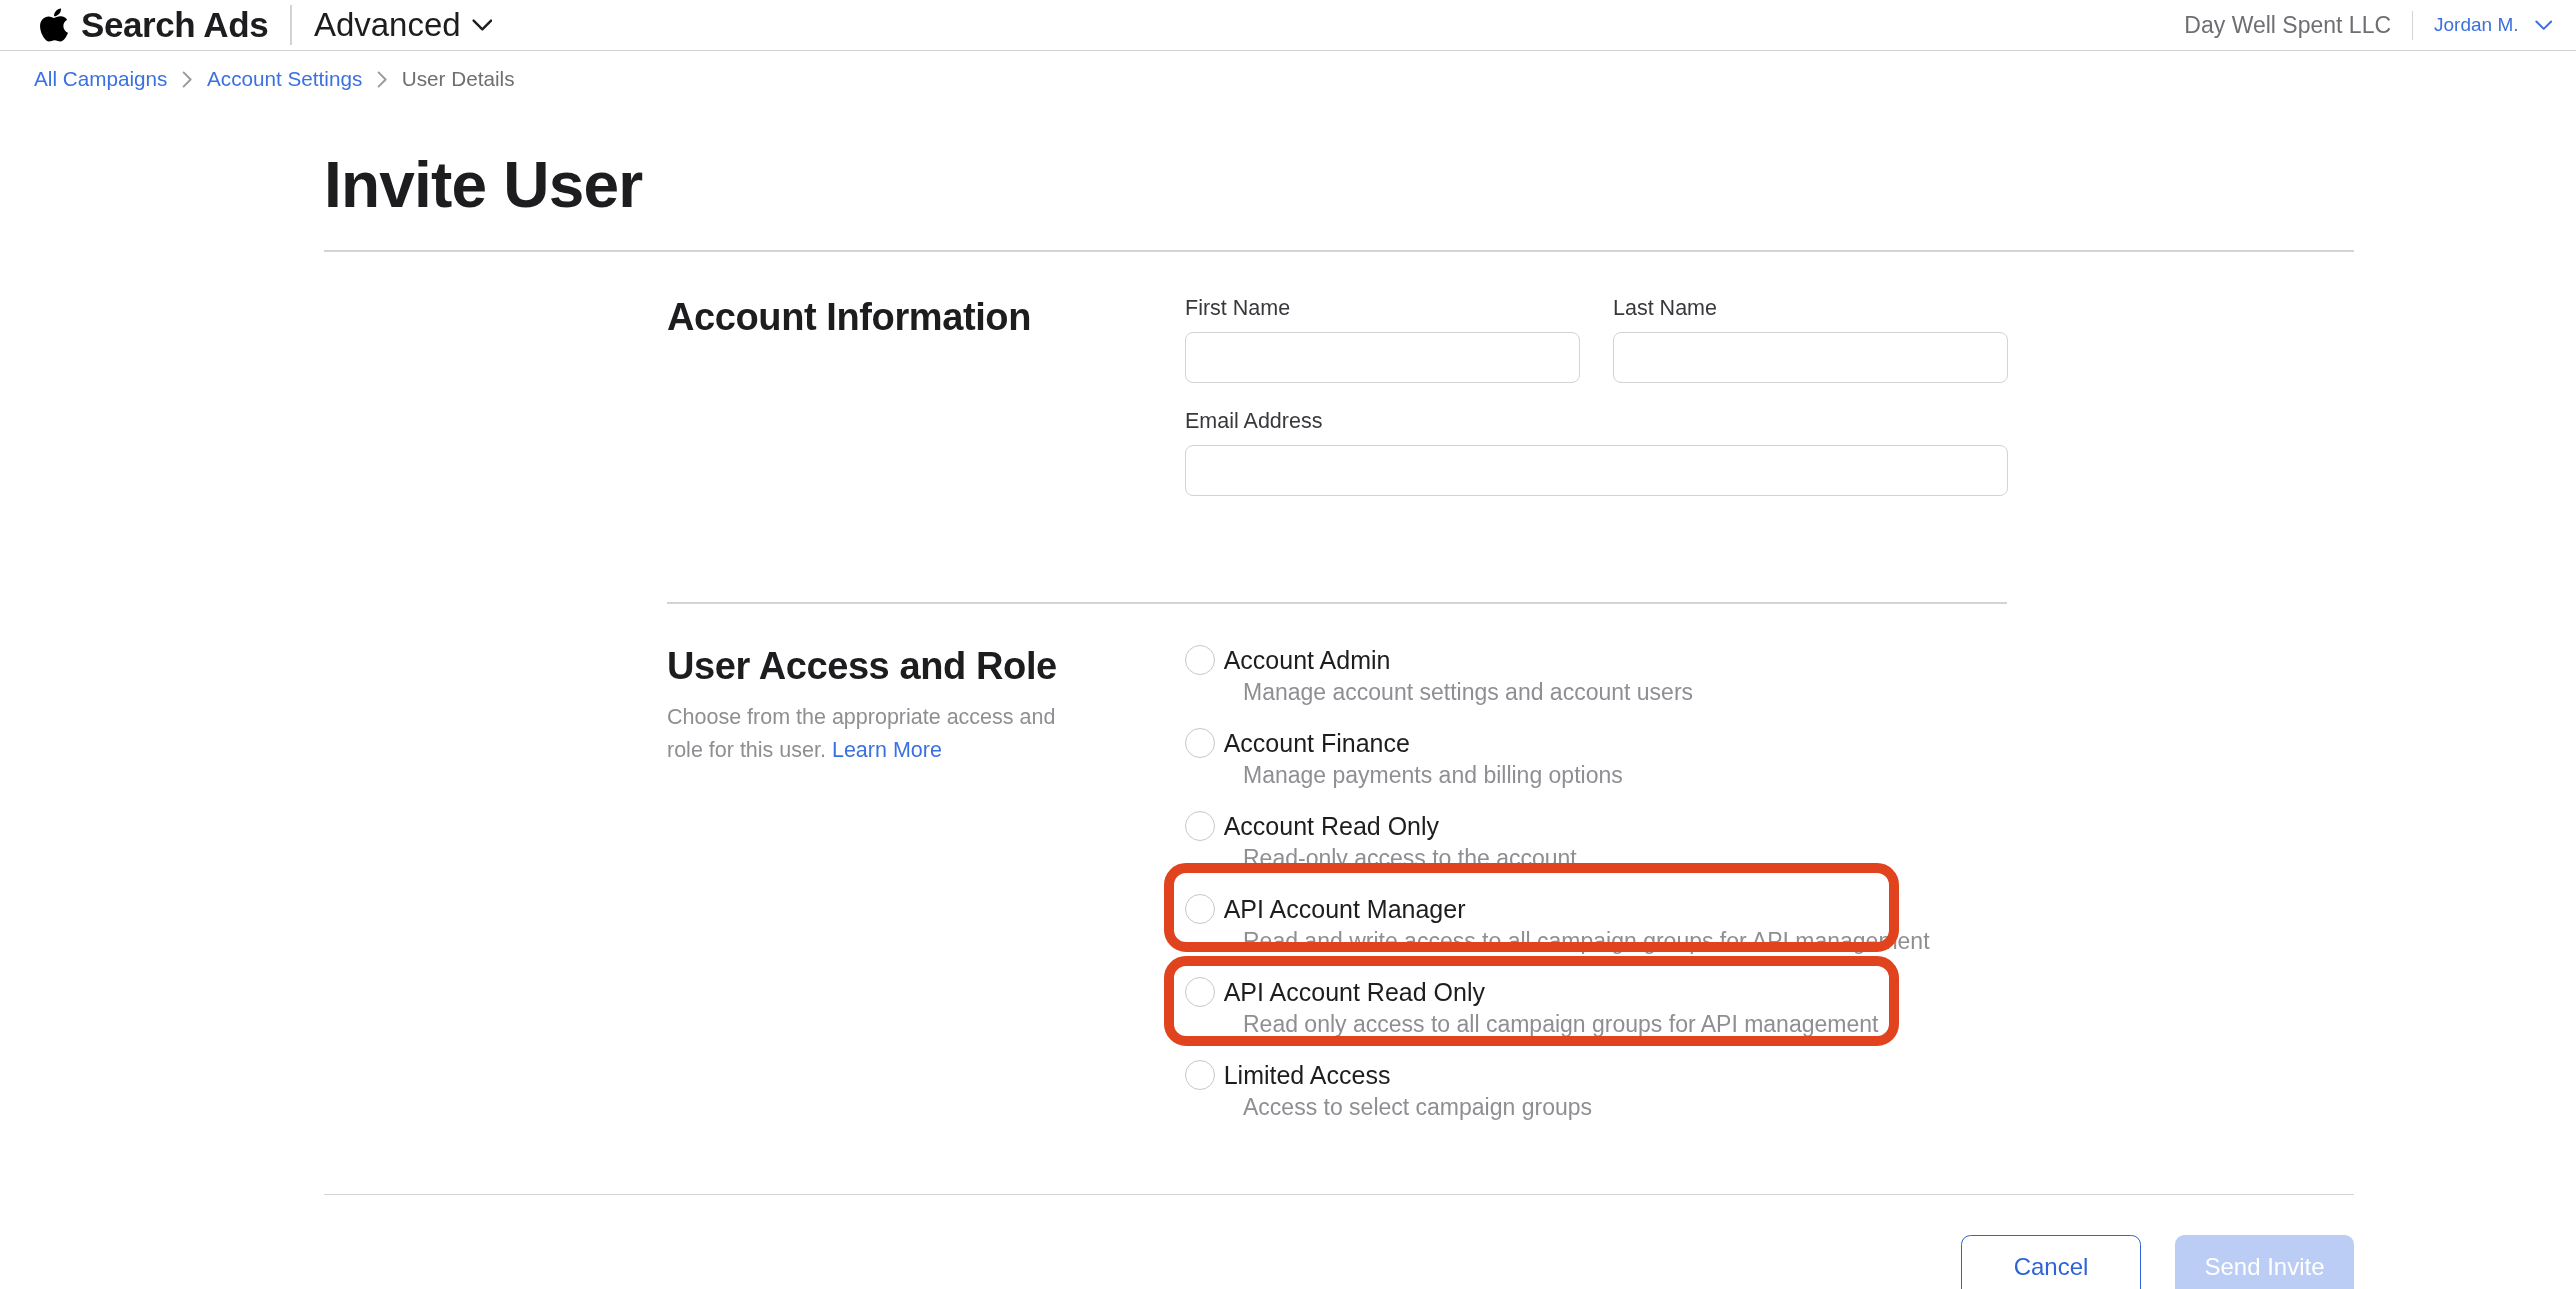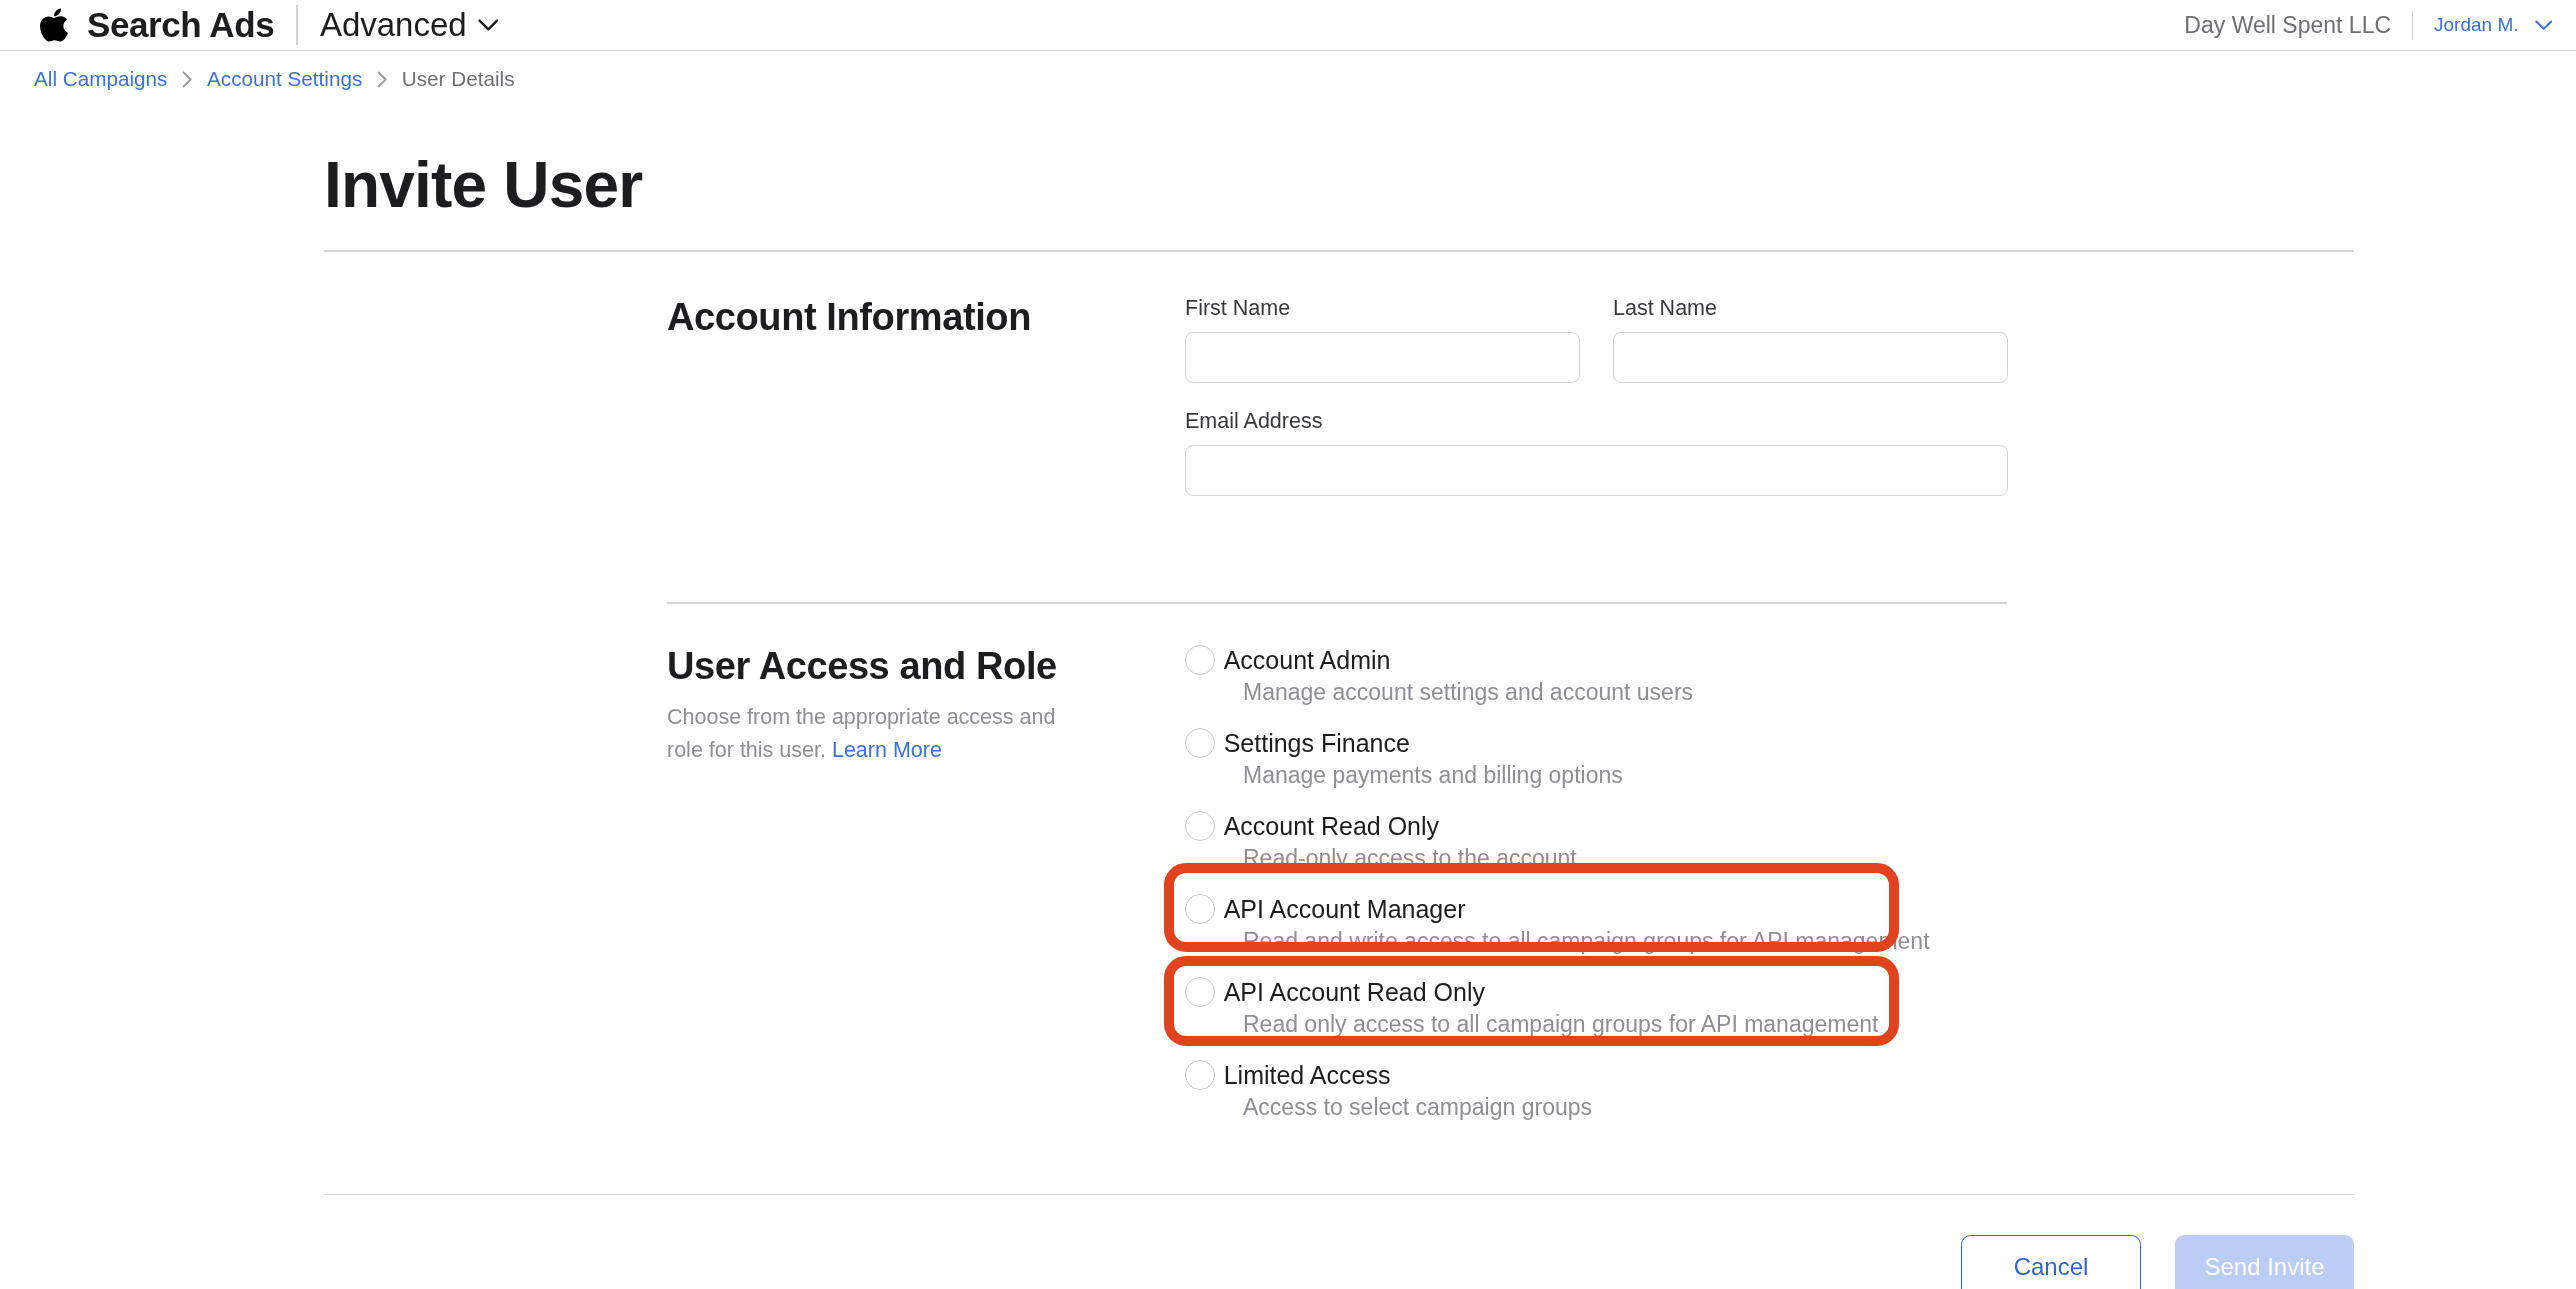--- a/index.html
+++ b/index.html
@@ -19,21 +19,21 @@
     font-family:"Liberation Sans",sans-serif;color:var(--text-primary);
   }
   a{text-decoration:none;}
 
   
   .topnav{
     height:51px;display:flex;align-items:center;justify-content:space-between;
     padding:0 24px 0 38px;border-bottom:1.6px solid var(--border-gray);
   }
   .nav-left,.nav-right{display:flex;align-items:center;}
-  .brand{display:flex;align-items:center;gap:17px;cursor:pointer;}
+  .brand{display:flex;align-items:center;gap:11px;cursor:pointer;}
   .apple-logo{width:32px;height:38px;display:block;fill:#000;}
   .brand-name{font-size:35px;font-weight:700;letter-spacing:-0.4px;}
   .vdiv{width:1.6px;background:var(--border-gray);align-self:center;}
   .vdiv.tall{height:40px;margin:0 22px;}
   .vdiv.short{height:29px;margin:0 20.7px;}
   .product{display:flex;align-items:center;gap:11px;font-size:33px;font-weight:400;cursor:pointer;}
   .chev{display:block;}
   .org{font-size:23px;color:var(--text-tertiary);}
   .user-menu{display:flex;align-items:center;gap:16px;font-size:19px;color:var(--link-blue);cursor:pointer;}
 
@@ -179,21 +179,21 @@
           <div class="option-main">
             <span class="radio"></span>
             <span class="option-label">Account Admin</span>
           </div>
           <div class="option-desc">Manage account settings and account users</div>
         </div>
 
         <div class="option">
           <div class="option-main">
             <span class="radio"></span>
-            <span class="option-label">Settings Finance</span>
+            <span class="option-label">Account Finance</span>
           </div>
           <div class="option-desc">Manage payments and billing options</div>
         </div>
 
         <div class="option">
           <div class="option-main">
             <span class="radio"></span>
             <span class="option-label">Account Read Only</span>
           </div>
           <div class="option-desc">Read-only access to the account</div>

